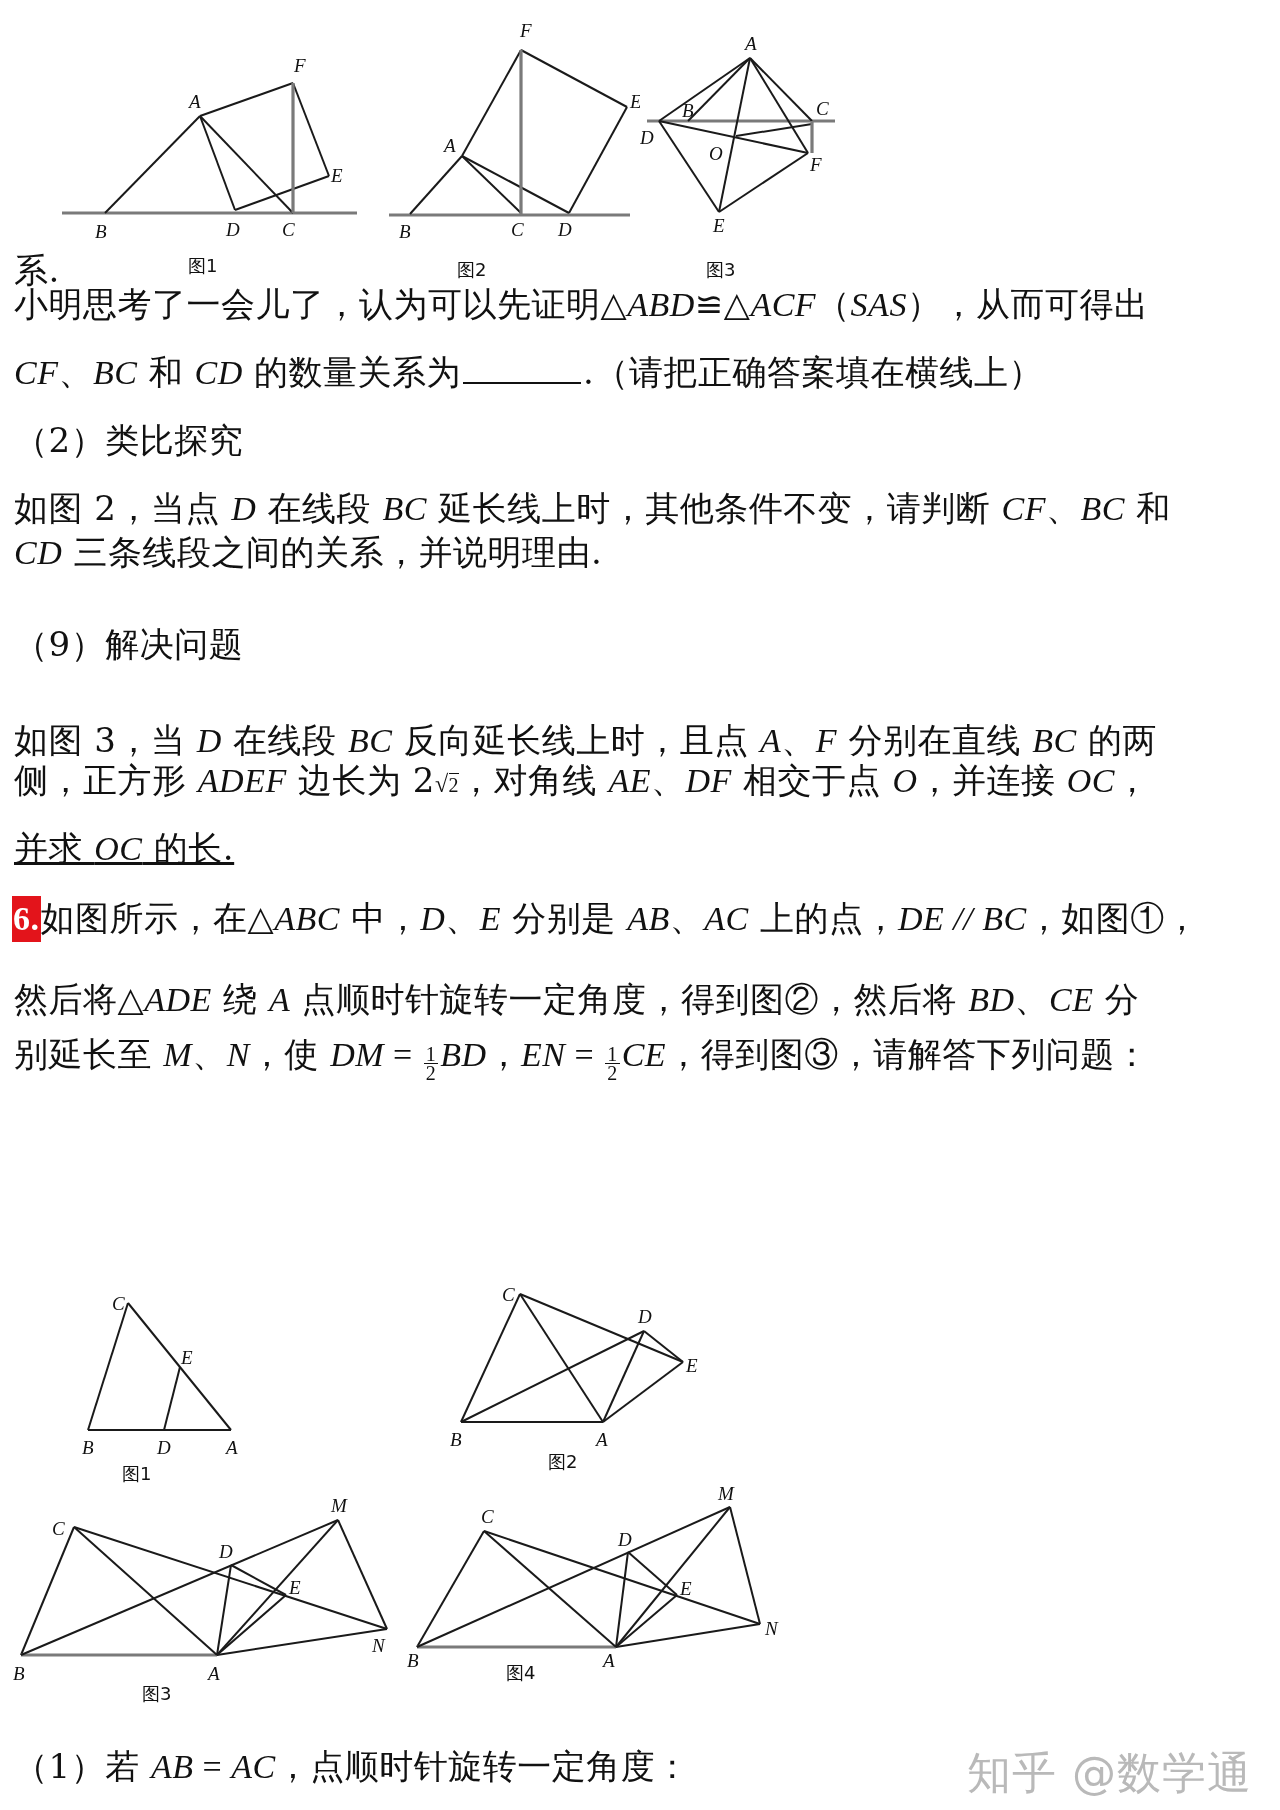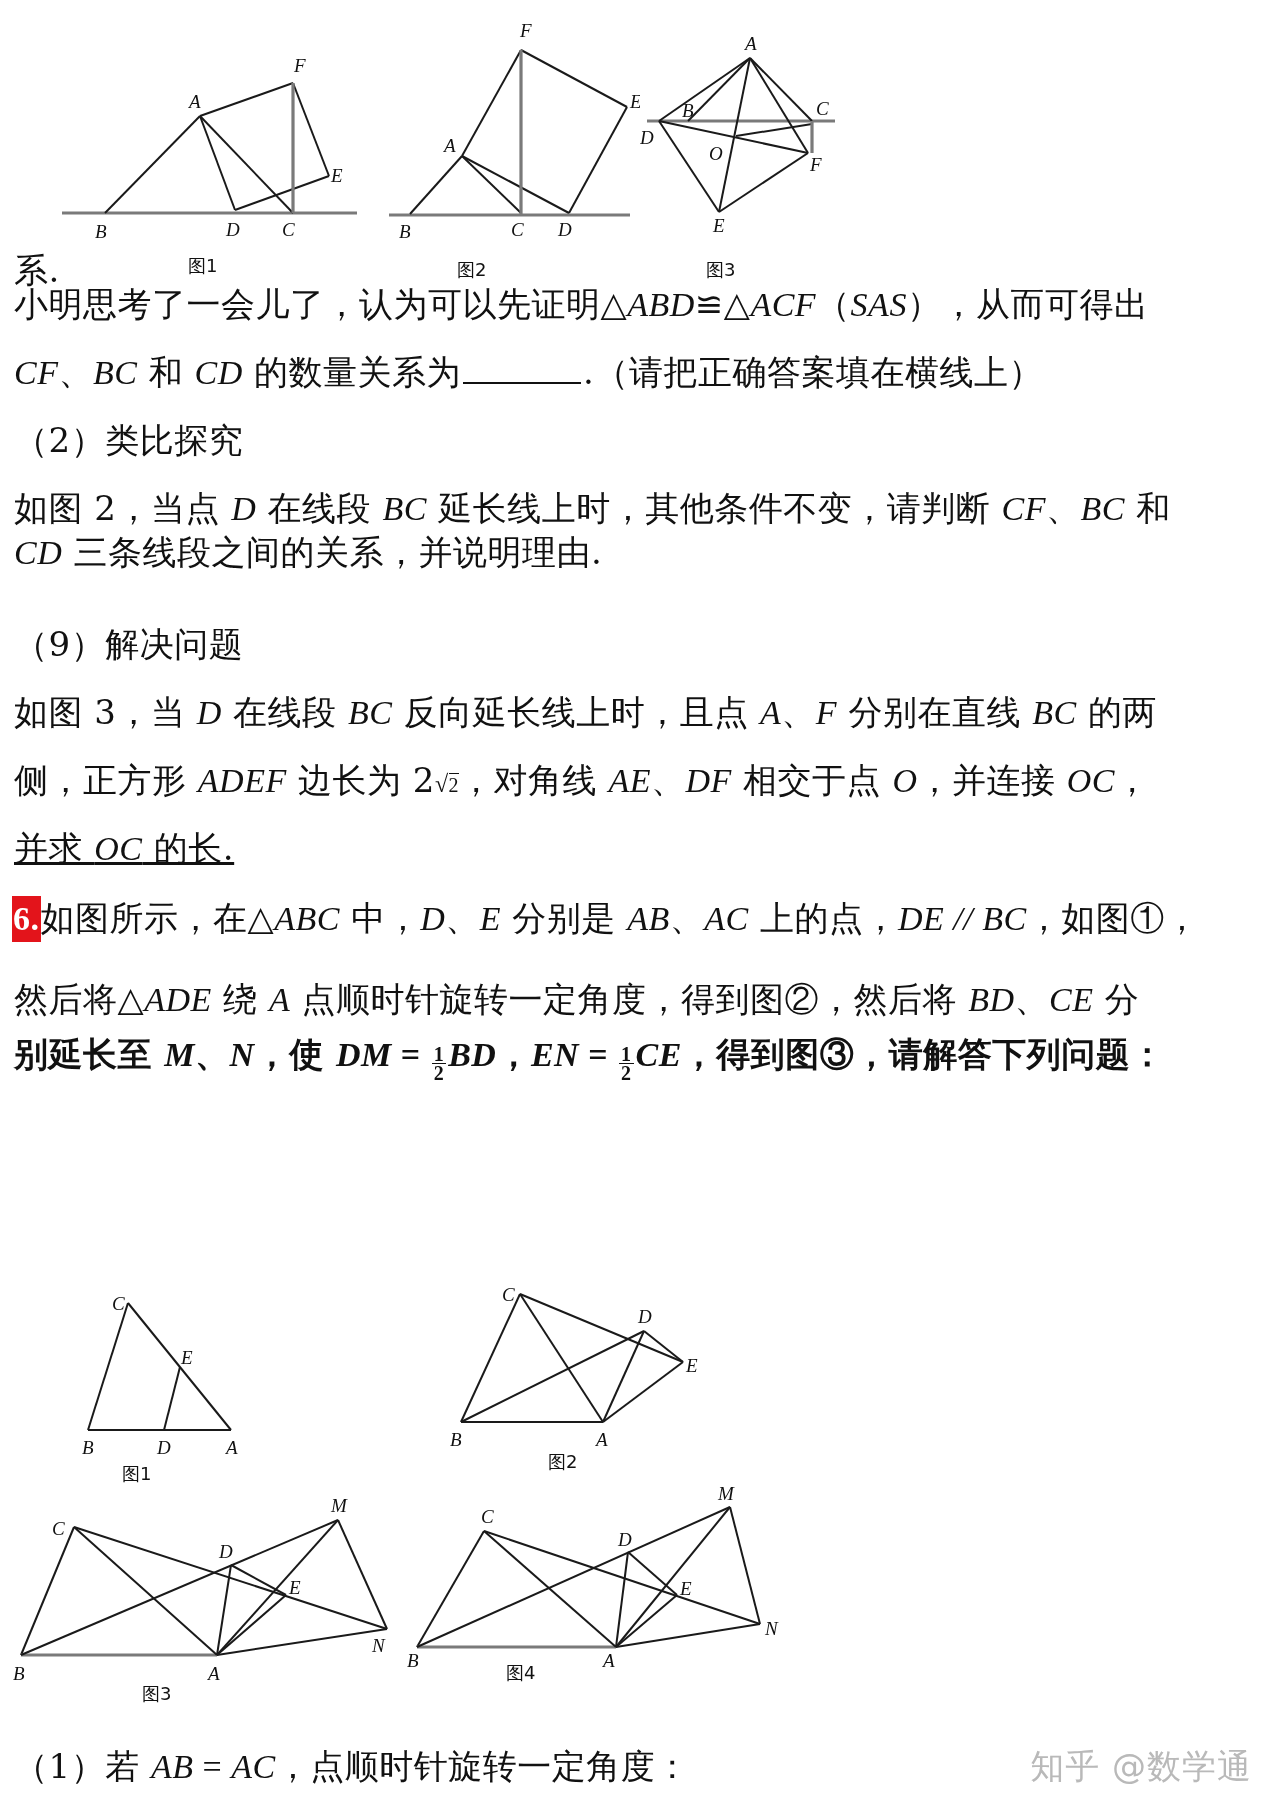--- a/index.html
+++ b/index.html
@@ -22,21 +22,21 @@
   .r { font-family: "Liberation Serif", "DejaVu Serif", serif; }
   .blank { display: inline-block; width: 118px; border-bottom: 2px solid #111; height: 28px; vertical-align: baseline; margin: 0 2px; }
   .num-badge { display: inline-block; background: #e3141b; color: #fff; font-family: "Liberation Serif", serif; font-weight: bold; padding: 0 1px; line-height: 46px; }
   .frac { display: inline-block; vertical-align: middle; text-align: center; font-family: "Liberation Serif", serif; font-size: 20px; line-height: 18px; margin: 0 2px; position: relative; top: 6px; }
   .frac span { display: block; }
   .frac .num { border-bottom: 1.5px solid #111; padding: 0 2px; }
   .sqrt { font-family: "Liberation Serif", serif; font-size: 24px; }
   .sqrt .rad { border-top: 1.5px solid #111; font-size: 20px; }
   .watermark {
     position: absolute; right: 28px; top: 1744px;
-    font-family: "DejaVu Sans", sans-serif; font-size: 34px; color: #b9b9b9;
+    font-family: "DejaVu Sans", sans-serif; font-size: 44px; color: #b9b9b9;
     letter-spacing: 1px;
     margin-left: 16px;
   }
 </style>
 </head>
 <body>
 
 <div class="fig" style="left:0;top:0;">
   <svg width="380" height="290">
     <line class="gl" x1="62" y1="213" x2="357" y2="213"></line>
@@ -122,41 +122,41 @@
 </div>
 
 <div class="line" style="top:532px;">
   <span class="m">CD</span><span> 三条线段之间的关系，并说明理由.</span>
 </div>
 
 <div class="line" style="top:624px;">
   <span>（9）解决问题</span>
 </div>
 
-<div class="line" style="top:692px;">
+<div class="line" style="top:720px;">
   <span>如图 3，当 </span><span class="m">D</span><span> 在线段 </span><span class="m">BC</span><span> 反向延长线上时，且点 </span><span class="m">A</span><span>、</span><span class="m">F</span><span> 分别在直线 </span><span class="m">BC</span><span> 的两</span>
 </div>
 
 <div class="line" style="top:760px;">
   <span>侧，正方形 </span><span class="m">ADEF</span><span> 边长为 2</span><span class="sqrt">√<span class="rad">2</span></span><span>，对角线 </span><span class="m">AE</span><span>、</span><span class="m">DF</span><span> 相交于点 </span><span class="m">O</span><span>，并连接 </span><span class="m">OC</span><span>，</span>
 </div>
 
 <div class="line" style="top:828px;text-decoration:underline;">
   <span>并求 </span><span class="m">OC</span><span> 的长.</span>
 </div>
 
 <div class="line" style="top:896px; left:12px;">
   <span class="num-badge">6.</span><span>如图所示，在△</span><span class="m">ABC</span><span> 中，</span><span class="m">D</span><span>、</span><span class="m">E</span><span> 分别是 </span><span class="m">AB</span><span>、</span><span class="m">AC</span><span> 上的点，</span><span class="m">DE // BC</span><span>，如图①，</span>
 </div>
 
 <div class="line" style="top:966px;margin-top:13px;">
   <span>然后将△</span><span class="m">ADE</span><span> 绕 </span><span class="m">A</span><span> 点顺时针旋转一定角度，得到图②，然后将 </span><span class="m">BD</span><span>、</span><span class="m">CE</span><span> 分</span>
 </div>
 
-<div class="line" style="top:1034px;font-weight:bold;">
+<div class="line" style="top:1034px;">
   <span>别延长至 </span><span class="m">M</span><span>、</span><span class="m">N</span><span>，使 </span><span class="m">DM</span><span class="r"> = </span><span class="frac"><span class="num">1</span><span>2</span></span><span class="m">BD</span><span>，</span><span class="m">EN</span><span class="r"> = </span><span class="frac"><span class="num">1</span><span>2</span></span><span class="m">CE</span><span>，得到图③，请解答下列问题：</span>
 </div>
 
 <div class="fig" style="left:60px;top:1270px;">
   <svg width="270" height="220">
     <line class="ln" x1="28" y1="160" x2="68" y2="33"></line>
     <line class="ln" x1="68" y1="33" x2="171" y2="160"></line>
     <line class="ln" x1="28" y1="160" x2="171" y2="160"></line>
     <line class="ln" x1="104" y1="160" x2="120" y2="97"></line>
     <text class="lbl" x="52" y="40">C</text>

